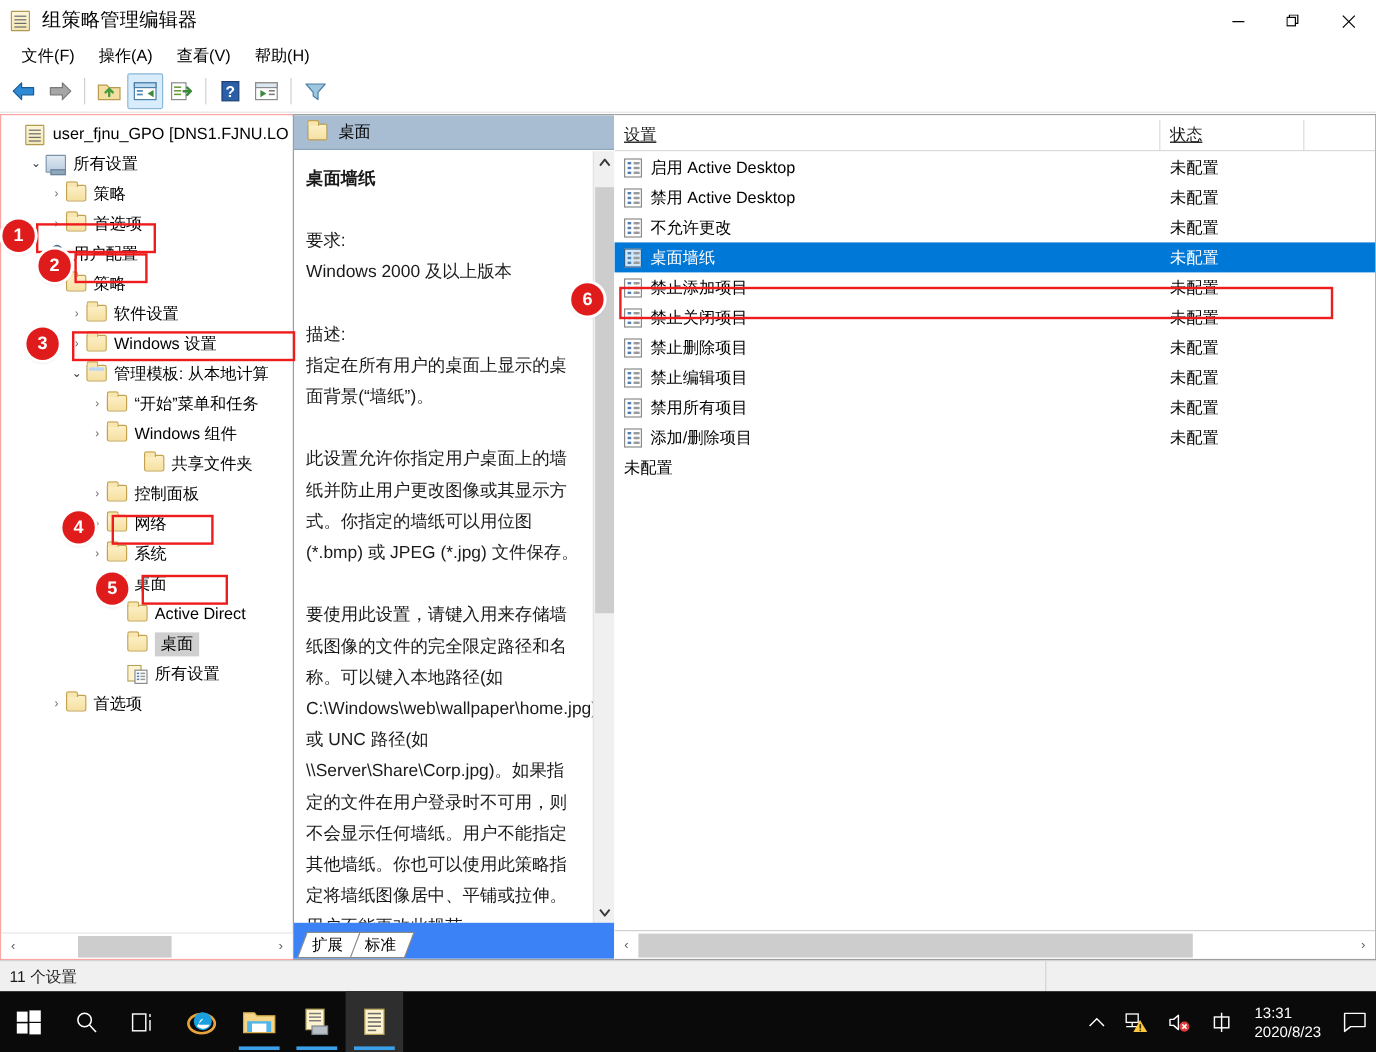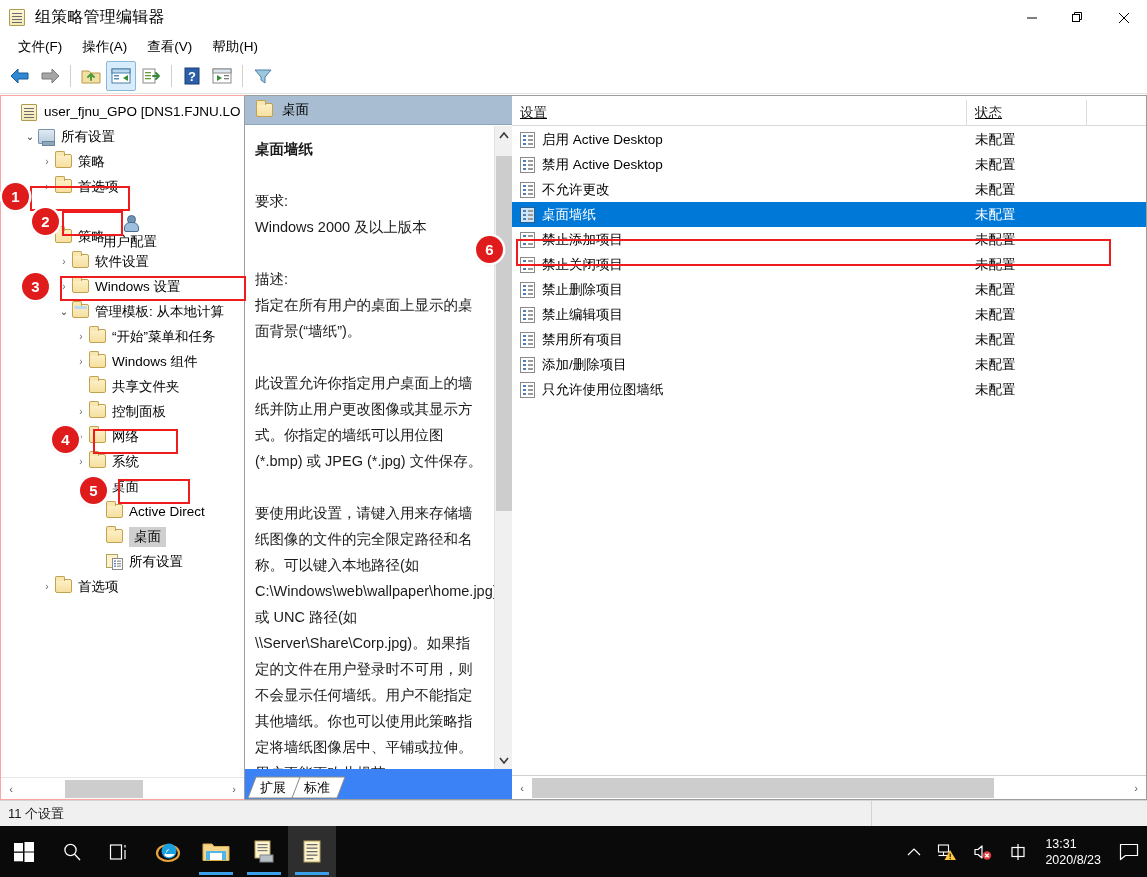--- a/index.html
+++ b/index.html
@@ -446,21 +446,21 @@
             </div>
             <div class="tlabel">策略</div>
           </div>
           <div class="trow" style="padding-left: 38px;">
             <div class="twist">›</div>
             <div class="ticon">
               <div class="folder"></div>
             </div>
             <div class="tlabel">首选项</div>
           </div>
-          <div class="trow" style="padding-left: 21px; flex-direction: column;">
+          <div class="trow" style="padding-left: 21px;">
             <div class="twist"></div>
             <div class="ticon">
               <div class="user-icon"></div>
             </div>
             <div class="tlabel">用户配置</div>
           </div>
           <div class="trow" style="padding-left: 38px;">
             <div class="twist"></div>
             <div class="ticon">
               <div class="folder"></div>
@@ -495,21 +495,21 @@
             </div>
             <div class="tlabel">“开始”菜单和任务</div>
           </div>
           <div class="trow" style="padding-left: 72px;">
             <div class="twist">›</div>
             <div class="ticon">
               <div class="folder"></div>
             </div>
             <div class="tlabel">Windows 组件</div>
           </div>
-          <div class="trow" style="padding-left: 72px; text-align: center;">
+          <div class="trow" style="padding-left: 103px; text-align: center;">
             <div class="twist"></div>
             <div class="ticon">
               <div class="folder"></div>
             </div>
             <div class="tlabel">共享文件夹</div>
           </div>
           <div class="trow" style="padding-left: 72px;">
             <div class="twist">›</div>
             <div class="ticon">
               <div class="folder"></div>
@@ -719,26 +719,20 @@
           <div class="lrow">
             <div class="cell-name">
               <div class="policy-icon">
                 <i></i>
               </div>
               <span>添加/删除项目</span>
             </div>
             <div class="cell-state">未配置</div>
           </div>
           <div class="lrow">
-            <div class="cell-name">
-              <div class="policy-icon">
-                <i></i>
-              </div>
-              <span>只允许使用位图墙纸</span>
-            </div>
             <div class="cell-state">未配置</div>
           </div>
         </div>
       <div class="right-hsb">
         <div class="sb-arrow">‹</div>
         <div class="sb-track">
           <div class="sb-thumb"></div>
         </div>
         <div class="sb-arrow">›</div>
       </div>

